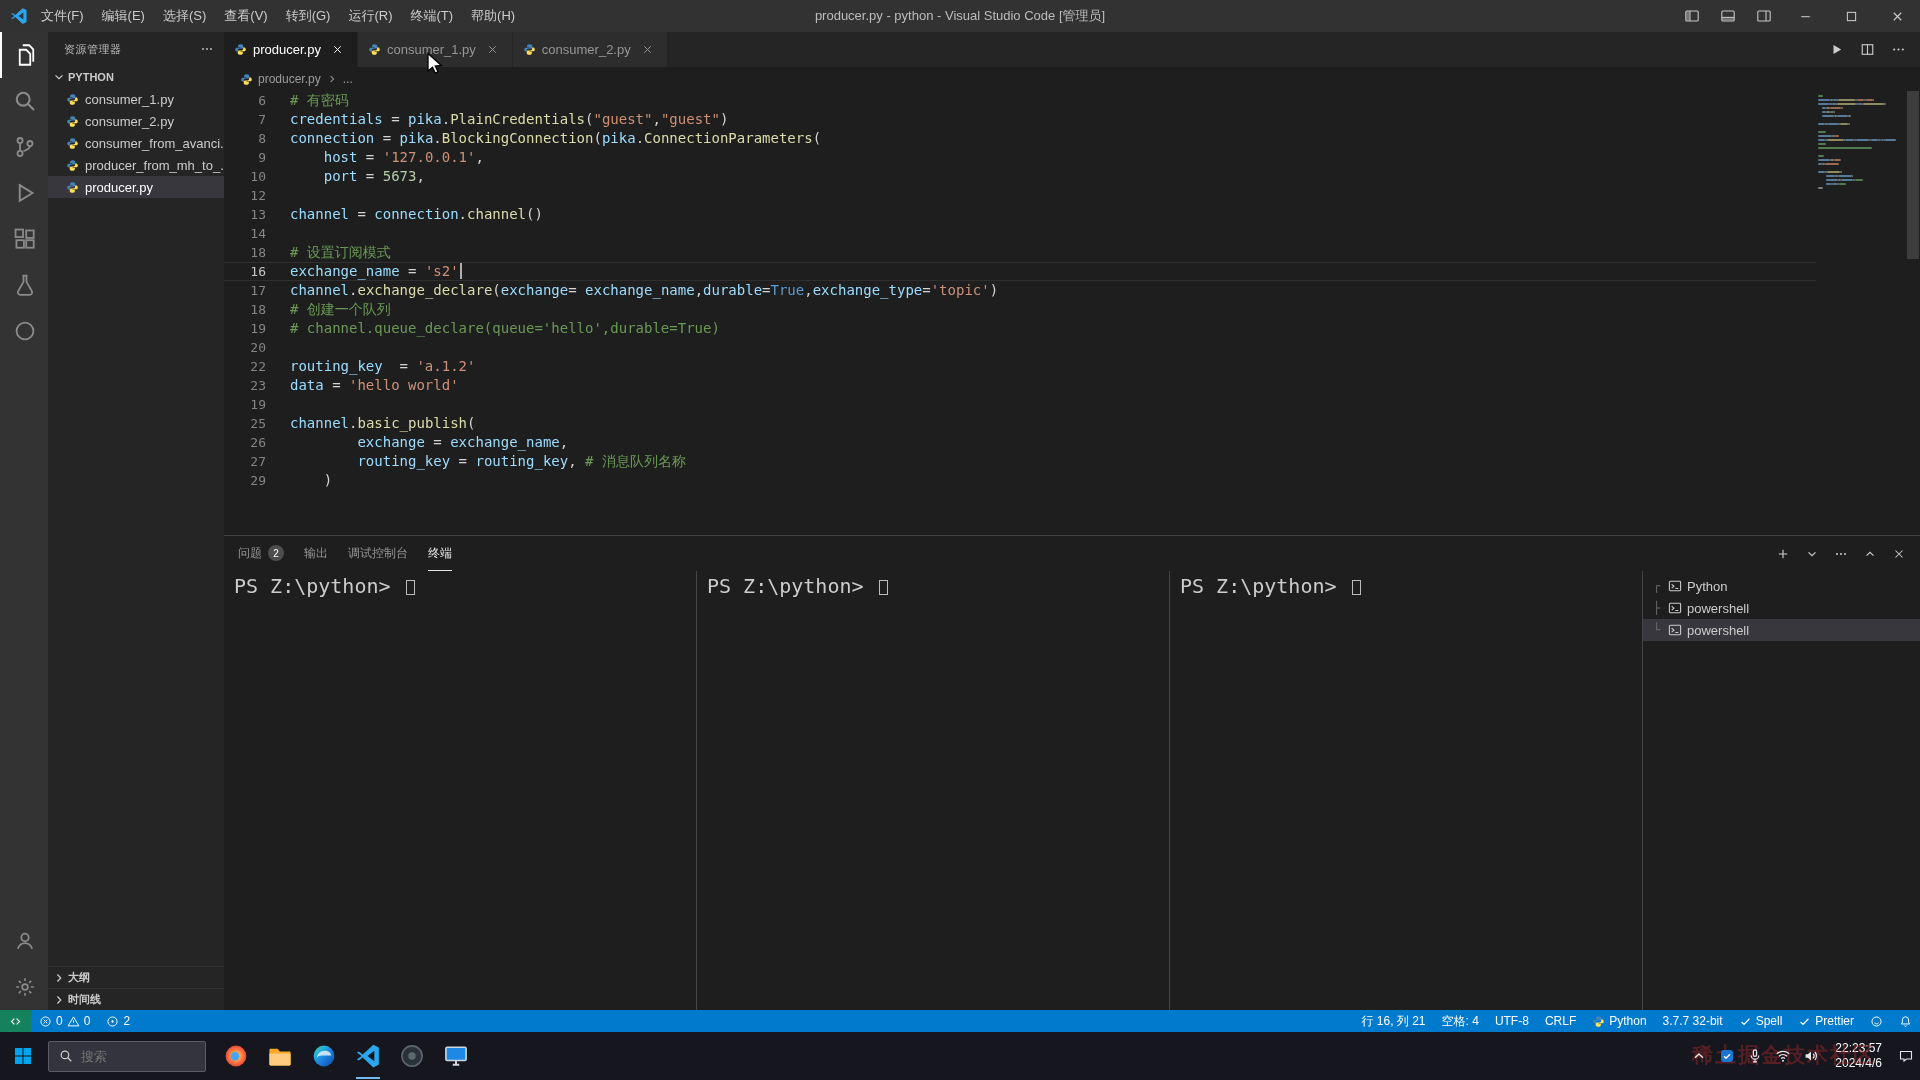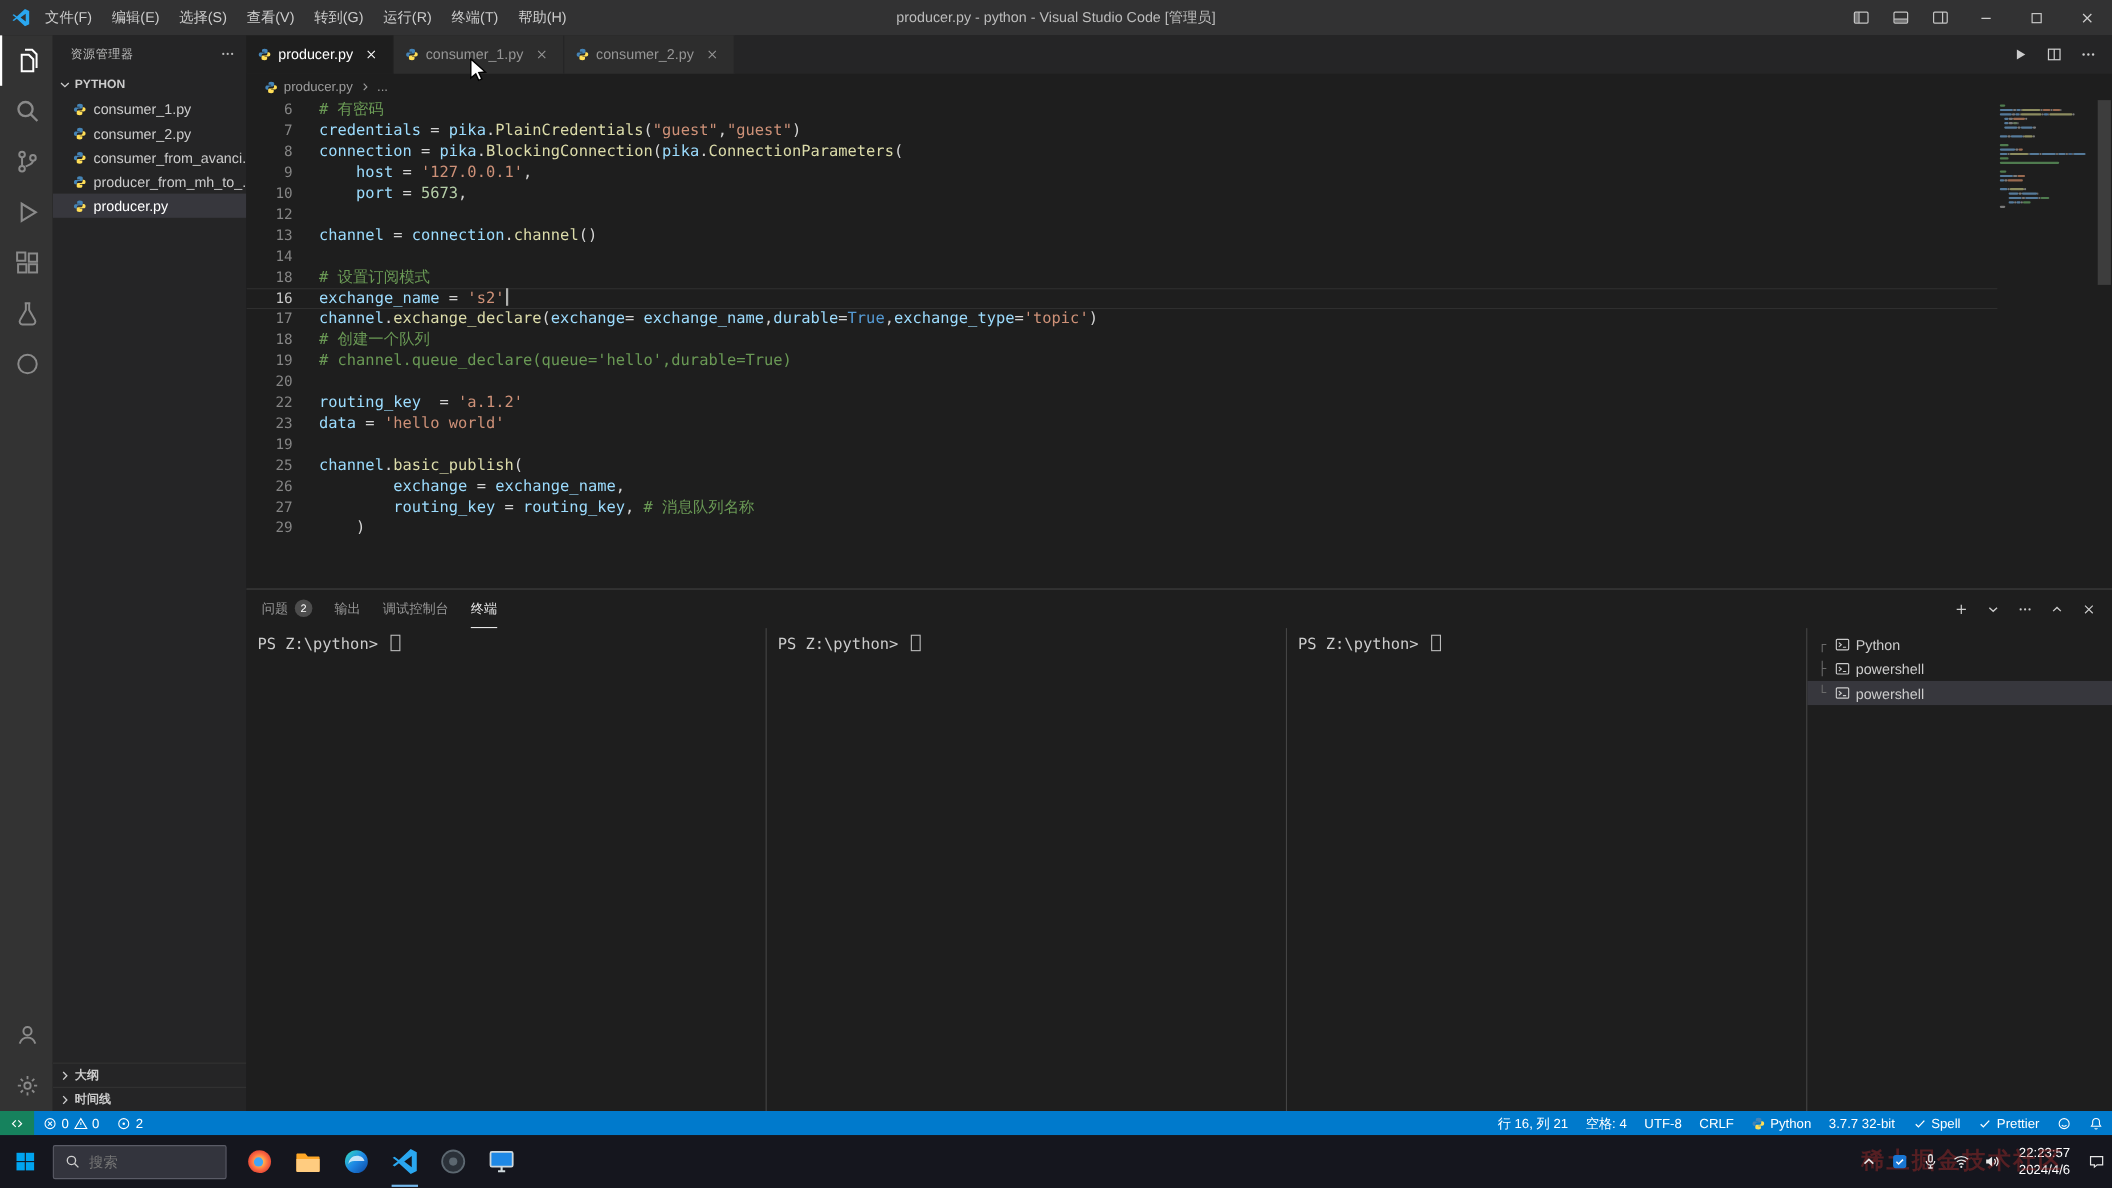--- a/index.html
+++ b/index.html
@@ -60,21 +60,21 @@
   .vslider { position:absolute; top:0; left:1px; right:1px; height:168px; background:rgba(121,121,121,.35); }
 
   .panel { height:475px; flex:none; display:flex; flex-direction:column; border-top:1px solid #424242; }
   .panel-header { height:35px; flex:none; display:flex; align-items:center; padding:0 14px; gap:20px; }
   .panel-tab { height:35px; display:flex; align-items:center; gap:6px; font-size:12px; color:#969696; border-bottom:1px solid transparent; cursor:pointer; }
   .panel-tab.active { color:#e7e7e7; border-bottom-color:#e7e7e7; }
   .badge { min-width:16px; height:16px; border-radius:8px; background:#4d4d4d; color:#ffffff; font-size:10px; display:flex; align-items:center; justify-content:center; padding:0 4px; }
   .panel-actions { margin-left:auto; display:flex; align-items:center; gap:15px; color:#cccccc; }
   .panel-body { flex:1; display:flex; min-height:0; }
   .term-panes { flex:1; display:flex; min-width:0; }
-  .term-pane { flex:1; padding:6px 10px; font-family:"DejaVu Sans Mono","Liberation Mono",monospace; font-size:14px; line-height:19px; color:#cccccc; }
+  .term-pane { flex:1; padding:6px 10px; font-family:"DejaVu Sans Mono","Liberation Mono",monospace; font-size:20px; line-height:19px; color:#cccccc; }
   .term-pane + .term-pane { border-left:1px solid #454545; }
   .term-cursor { display:inline-block; width:9px; height:15px; border:1px solid #bbbbbb; margin-left:3px; vertical-align:-2px; }
   .term-list { width:278px; flex:none; border-left:1px solid #454545; padding-top:4px; font-size:13px; }
   .term-row { height:22px; display:flex; align-items:center; gap:5px; padding:0 10px; color:#cccccc; cursor:pointer; }
   .term-row.selected { background:#37373d; }
   .tconn { color:#6b6b6b; font-family:"DejaVu Sans Mono",monospace; font-size:12px; width:10px; flex:none; }
 
   
   .statusbar { height:22px; background:#007acc; display:flex; align-items:stretch; color:#ffffff; font-size:12px; flex:none; }
   .sb-item { display:flex; align-items:center; gap:4px; padding:0 8px; cursor:pointer; white-space:nowrap; }

